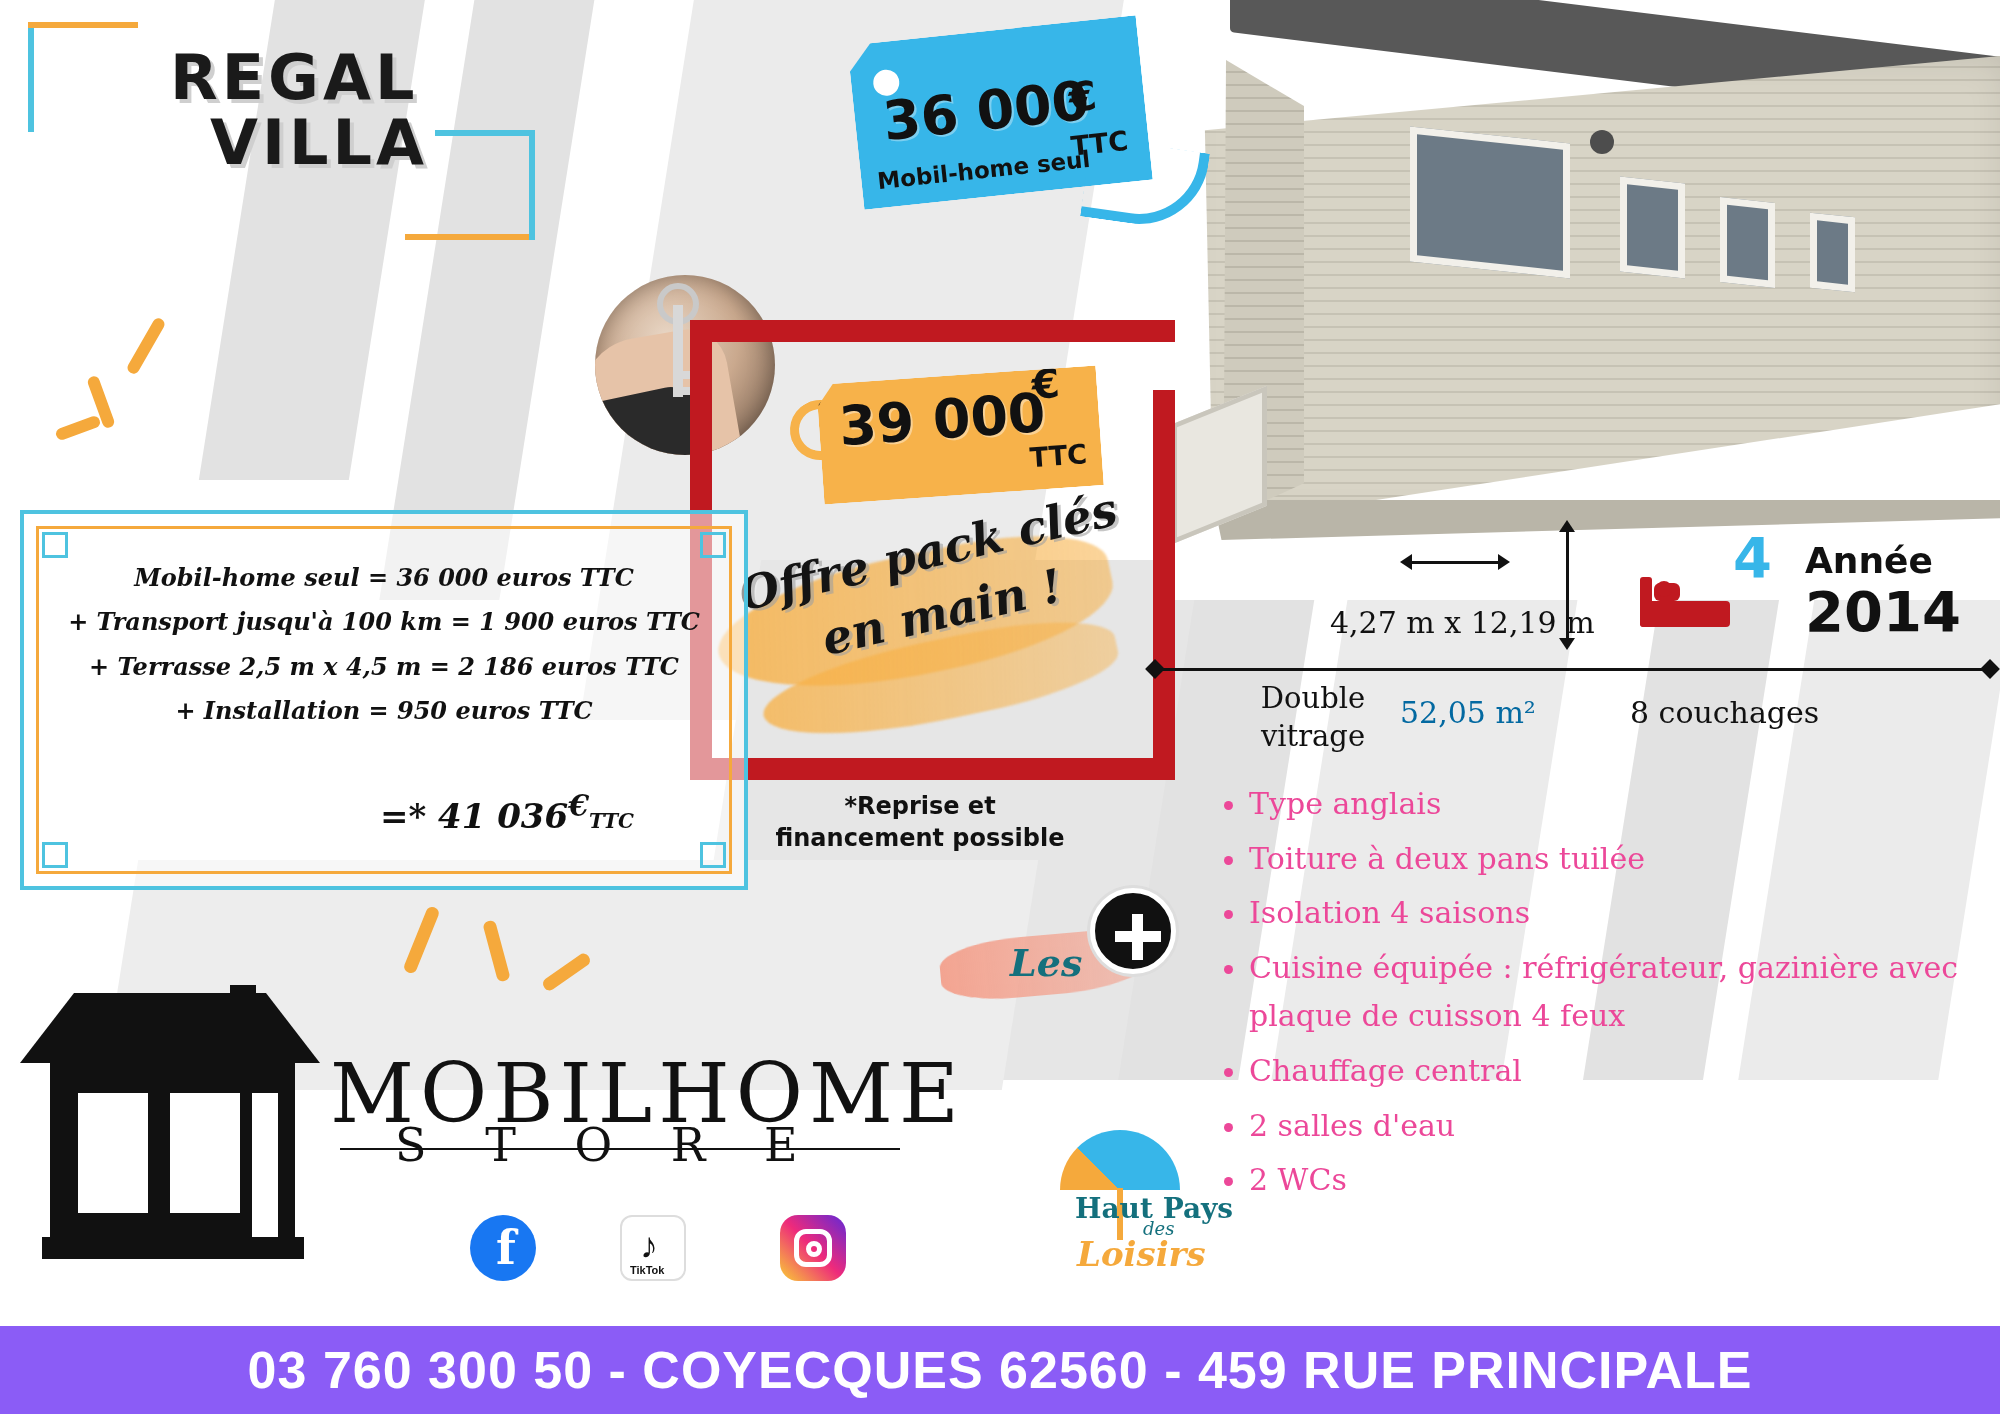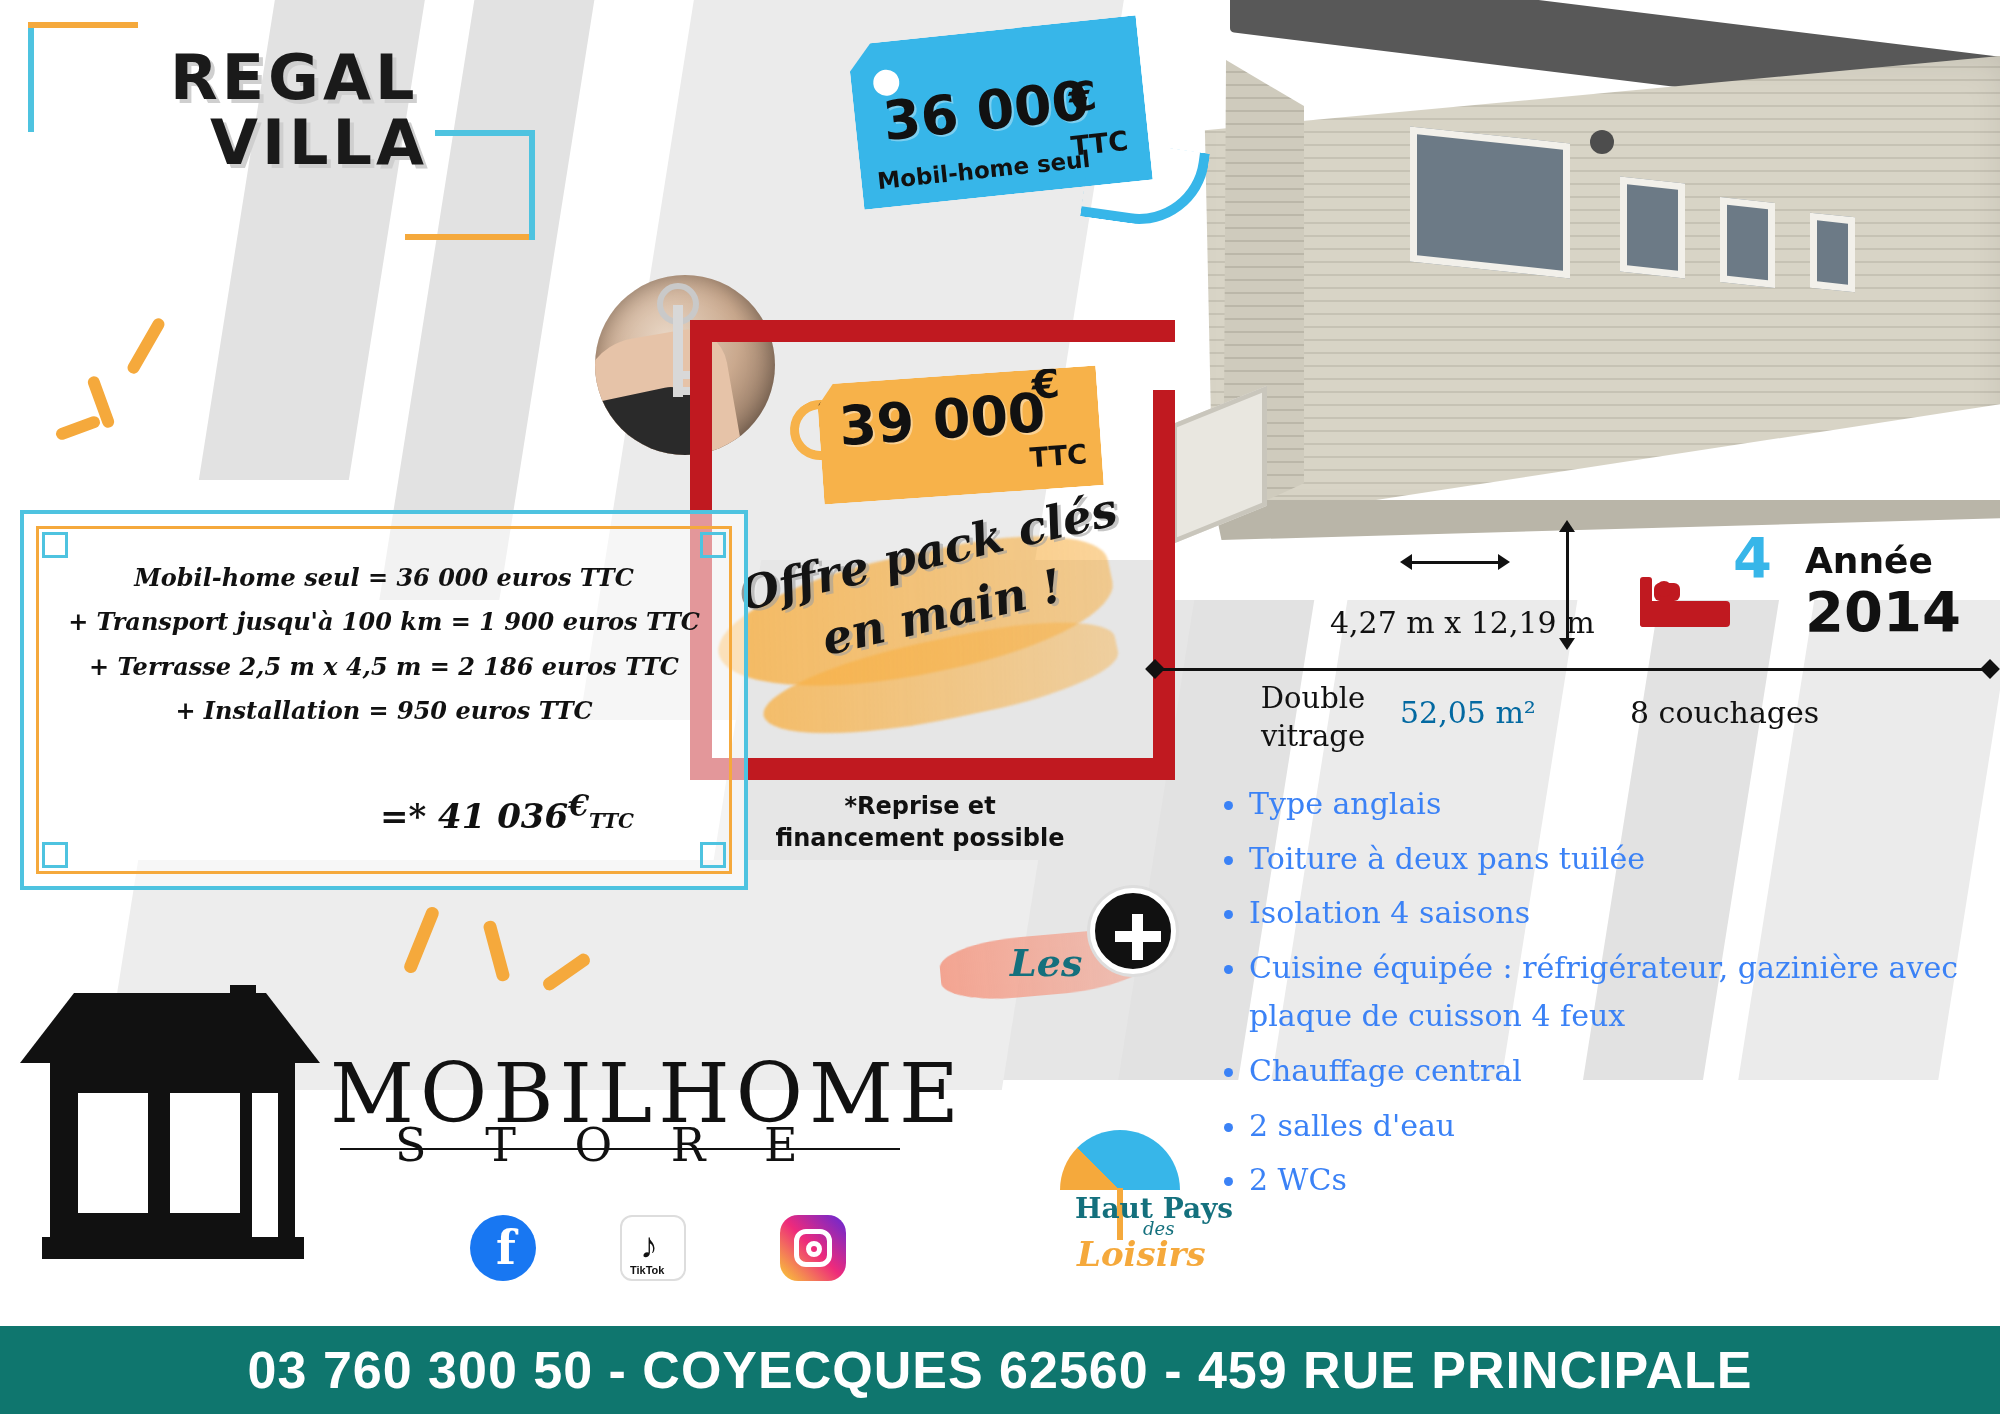--- a/index.html
+++ b/index.html
@@ -283,21 +283,21 @@
   .annee {
     position:absolute; left:1805px; top:540px; text-align:left;
     font-family:"DejaVu Sans", sans-serif; font-weight:bold; color:#111;
   }
   .annee .lbl { font-size:36px; display:block; }
   .annee .yr { font-size:56px; display:block; margin-top:-2px; }
 
   
   .features {
     position:absolute; left:1215px; top:780px; width:780px;
-    font-family:"DejaVu Serif", serif; font-size:30px; color:#3b82f6;
+    font-family:"DejaVu Serif", serif; font-size:30px; color:#ec4899;
     line-height:1.62;
   }
   .features li { margin-bottom:6px; }
 
   
   .les-brush {
     position:absolute; left:940px; top:935px; width:210px; height:60px;
     background:linear-gradient(90deg, rgba(243,160,140,.95), rgba(243,160,140,.55));
     border-radius:40% 30% 45% 35%; transform:rotate(-5deg); filter:blur(.5px);
   }
@@ -364,21 +364,21 @@
     font-family:"DejaVu Serif", serif; font-style:italic; font-size:18px; color:#14707d;
   }
   .partner .t3 {
     position:absolute; left:62px; top:104px;
     font-family:"DejaVu Serif", serif; font-weight:bold; font-style:italic; font-size:34px; color:#f5a93c;
   }
 
   
   .footer {
     position:absolute; left:0; bottom:0; width:2000px; height:88px;
-    background:#0f766e; color:#fff;
+    background:#8b5cf6; color:#fff;
     display:flex; align-items:center; justify-content:center;
     font-family:"Liberation Sans", sans-serif; font-weight:bold;
     font-size:52px; letter-spacing:1px;
   }
   ul { margin:0; padding-left:34px; }
 </style>
 </head>
 <body>
 
 <div class="page">

